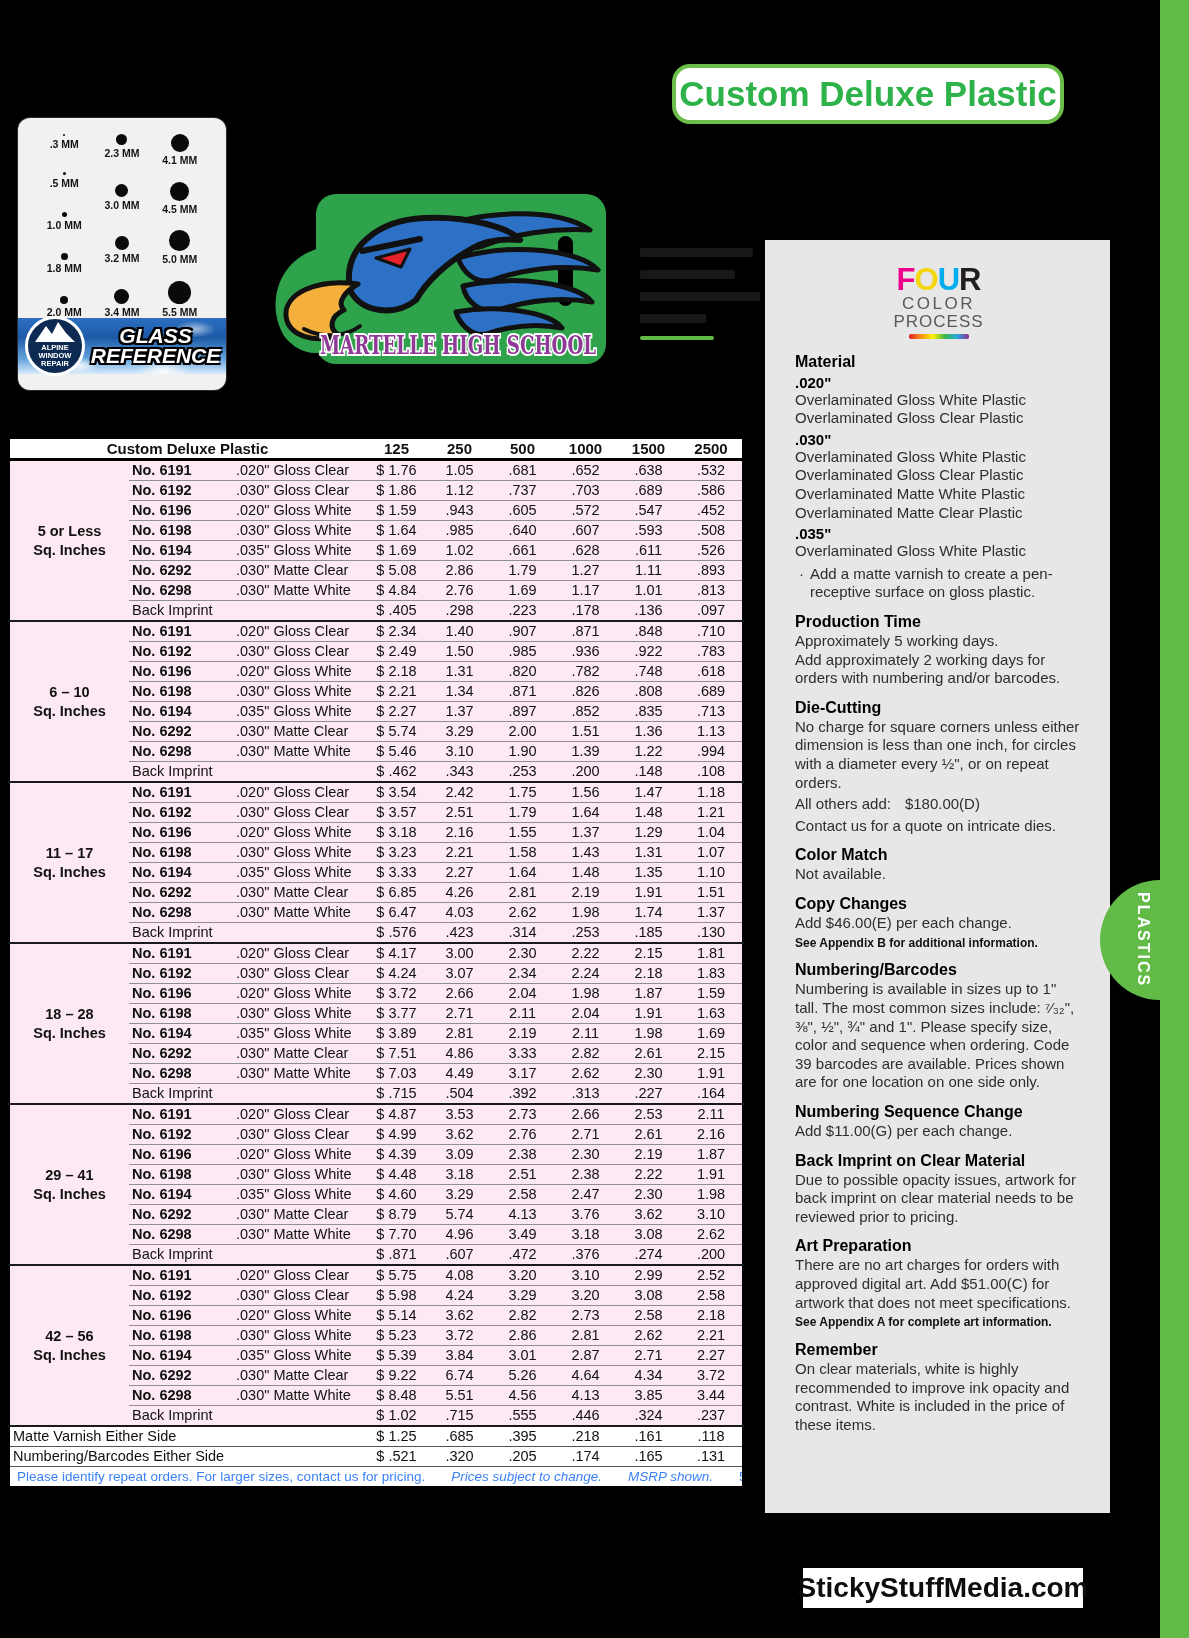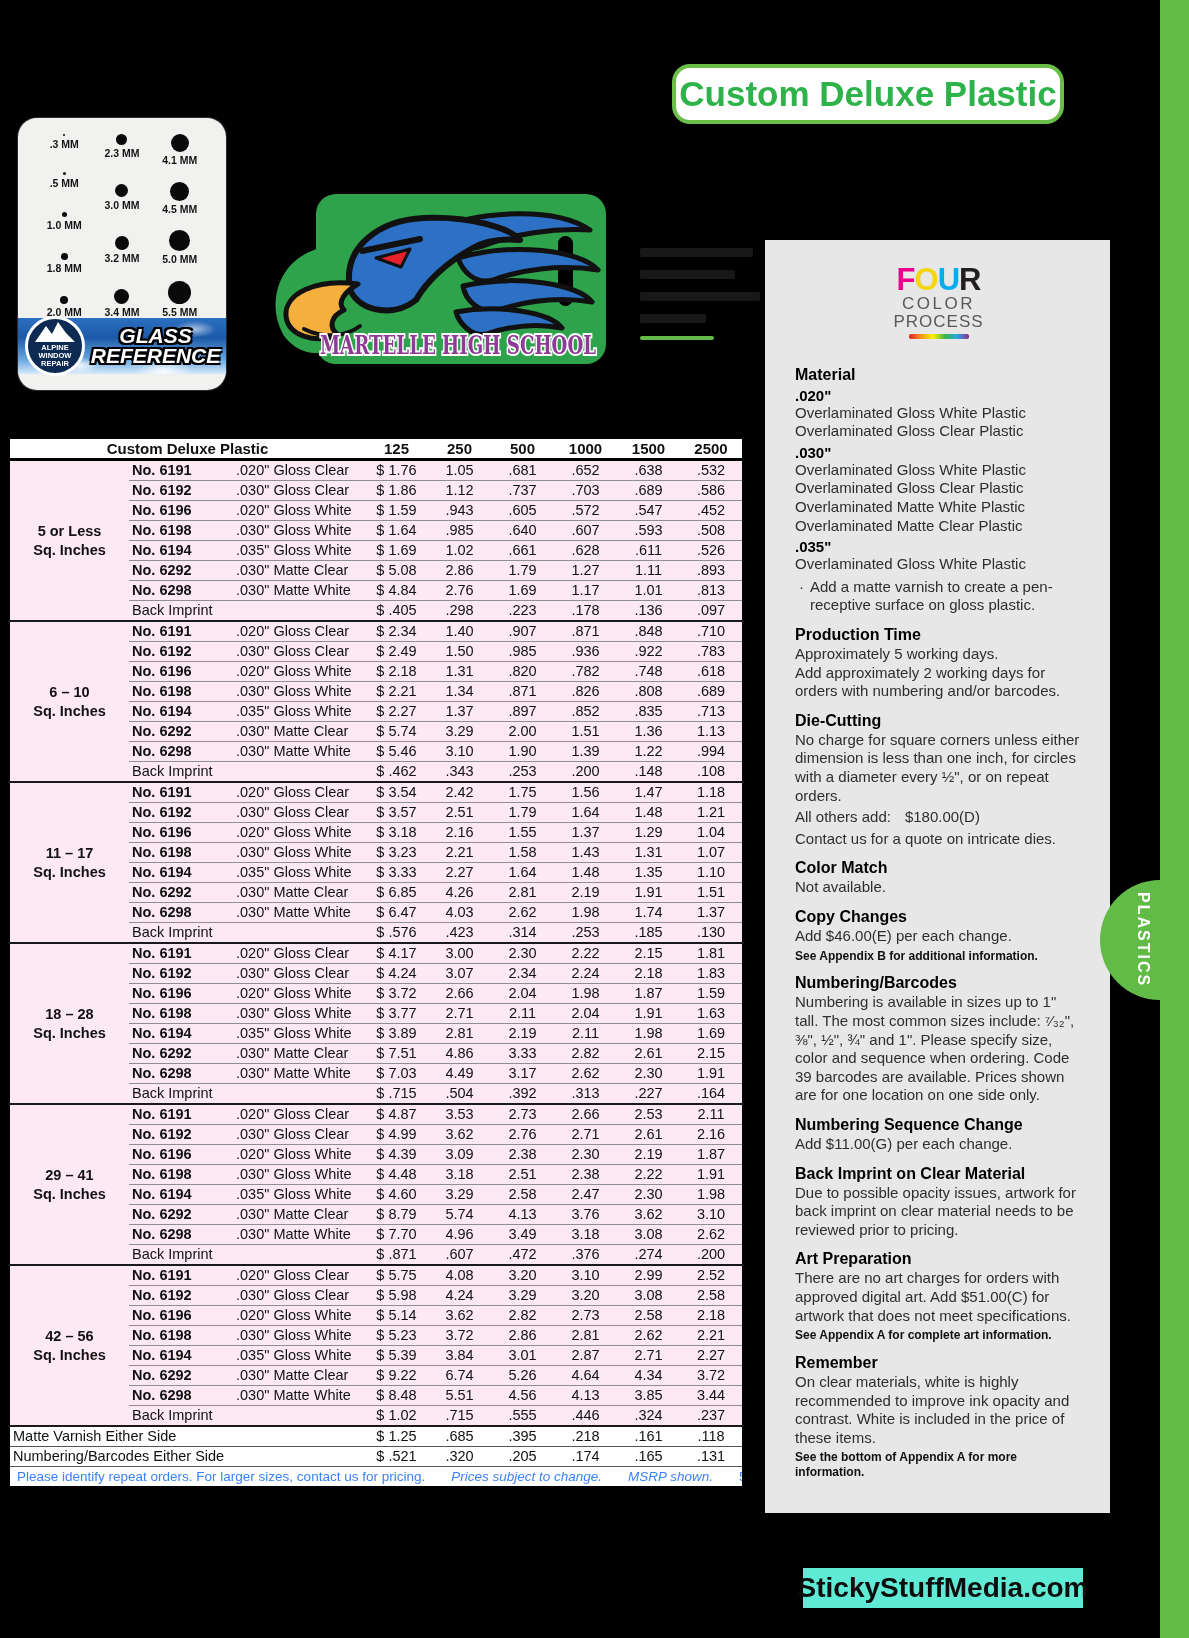--- a/index.html
+++ b/index.html
@@ -6,21 +6,21 @@
   .page{position:relative;width:1189px;height:1638px;background:#000;overflow:hidden;
         font-family:"Liberation Sans",sans-serif;}
   .abs{position:absolute;}
 
   
   .badge{left:672px;top:64px;width:384px;height:52px;background:#fff;
          border:4px solid #6abf4b;border-radius:18px;display:flex;align-items:center;
          justify-content:center;color:#2eb34a;font-size:35px;font-weight:bold;letter-spacing:0;}
 
   
-  .glass-card{left:18px;top:118px;width:208px;height:272px;border-radius:19px;
+  .glass-card{left:18px;top:118px;width:208px;height:272px;border-radius:12px;
               background:#f1f1ef;overflow:hidden;box-shadow:0 0 0 1px #2a2a2a;}
   .dots-area{height:200px;display:flex;justify-content:space-evenly;padding:16px 6px 0 6px;box-sizing:border-box;}
   .dotcol{display:flex;flex-direction:column;justify-content:space-between;align-items:center;}
   .dotitem{display:flex;flex-direction:column;align-items:center;gap:2px;}
   .dot{background:#0a0a0a;border-radius:50%;}
   .dotlabel{font-size:10.5px;font-weight:bold;color:#141414;white-space:nowrap;}
   .card-band{height:56px;margin-top:0;position:relative;display:flex;align-items:center;
      background:
        radial-gradient(26px 12px at 30% 85%,rgba(255,255,255,.85),rgba(255,255,255,0) 70%),
        radial-gradient(30px 12px at 85% 20%,rgba(255,255,255,.6),rgba(255,255,255,0) 70%),
@@ -61,42 +61,42 @@
   tr.extra td.xlabel{padding-left:6px;}
   tr.extra.xfirst td{border-top:2.5px solid #1a1a1a;margin-left:28px;}
   tr.noterow td{background:#fff;height:24px;line-height:24px;}
   .notewrap{display:flex;gap:26px;font-size:13.5px;padding:0 4px;color:#3b82f6;}
   .notewrap .ital{font-style:italic;}
   .notewrap .grow{flex:1;}
 
   
   .sidebar{left:765px;top:240px;width:345px;height:1273px;background:#e7e7e7;
            box-sizing:border-box;padding:24px 28px 10px 30px;color:#1c1c1c;overflow:hidden;}
-  .logo4{text-align:center;margin-bottom:27px;}
+  .logo4{text-align:center;margin-bottom:14px;}
   .logo4 .four{font-size:31px;font-weight:900;letter-spacing:-1px;line-height:1;}
   .logo4 .l2{font-size:17px;color:#58595b;letter-spacing:2.5px;line-height:1.05;}
   .logo4 .l3{font-size:17px;color:#58595b;letter-spacing:1px;line-height:1.05;}
   .rainbow{width:60px;height:5px;margin:3px auto 0 auto;border-radius:2px;
      background:linear-gradient(90deg,#e31e24,#f7941d,#fff200,#39b54a,#27aae1,#92278f);}
   .sec h3{font-size:16px;font-weight:bold;color:#000;margin:11px 0 1px 0;}
   .sec p{font-size:15px;line-height:1.24;margin:0 0 3px 0;color:#2e2e2e;}
   .sec .subhead{font-size:15px;font-weight:bold;color:#000;margin:3px 0 0 0;}
   .sec .note{font-size:12px;font-weight:bold;color:#111;}
   .sec .bullet{display:flex;gap:6px;padding-left:4px;font-size:15px;line-height:1.24;color:#2e2e2e;margin:4px 0;}
   .sec .kv .v{margin-left:14px;}
 
   
   .pl-strip{right:0;top:0;width:29px;height:1638px;background:#62bb46;}
   .pl-bump{left:1100px;top:880px;width:120px;height:120px;border-radius:50%;background:#62bb46;}
   .pl-label{left:1128px;top:880px;height:120px;width:30px;display:flex;align-items:center;justify-content:center;
             writing-mode:vertical-rl;text-orientation:mixed;color:#fff;font-weight:bold;
             font-size:16px;letter-spacing:2px;}
 
   
-  .brand-box{left:803px;top:1568px;width:280px;height:40px;background:#5eead4;display:flex;
+  .brand-box{left:803px;top:1568px;width:280px;height:40px;background:#ffffff;display:flex;
              align-items:center;justify-content:center;font-weight:bold;font-size:28px;color:#0d0d0d;}
 </style>
 </head>
 <body>
 
 <div class="page">
 
   <div class="abs badge">
     <span>Custom Deluxe Plastic</span>
   </div>
@@ -814,21 +814,20 @@
           <p>Due to possible opacity issues, artwork for back imprint on clear material needs to be reviewed prior to pricing.</p>
         </div>
         <div class="sec">
           <h3>Art Preparation</h3>
           <p>There are no art charges for orders with approved digital art. Add $51.00(C) for artwork that does not meet specifications.</p>
           <p class="note">See Appendix A for complete art information.</p>
         </div>
         <div class="sec">
           <h3>Remember</h3>
           <p>On clear materials, white is highly recommended to improve ink opacity and contrast. White is included in the price of these items.</p>
-          <p class="note">See the bottom of Appendix A for more information.</p>
         </div>
       </div>
   </div>
 
   <div class="abs pl-strip"></div>
   <div class="abs pl-bump"></div>
   <div class="abs pl-label">PLASTICS</div>
 
   <div class="abs brand-box">
     <span>StickyStuffMedia.com</span>

